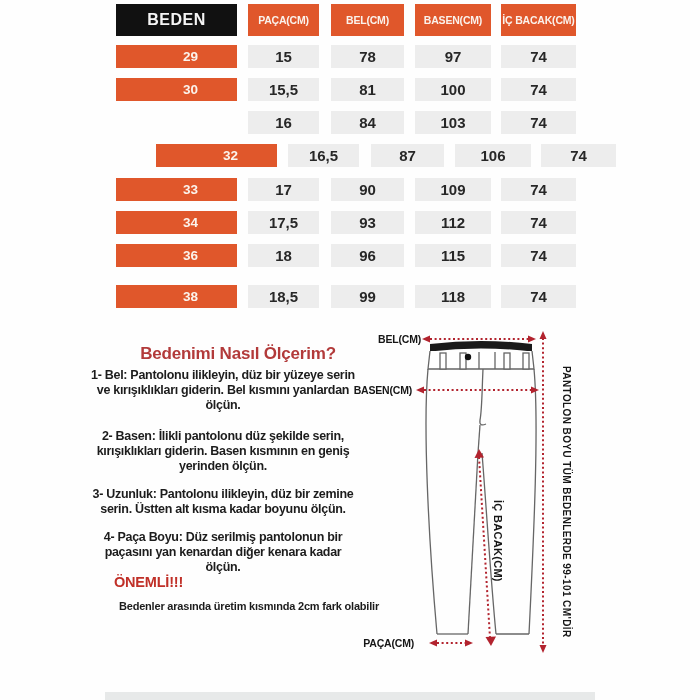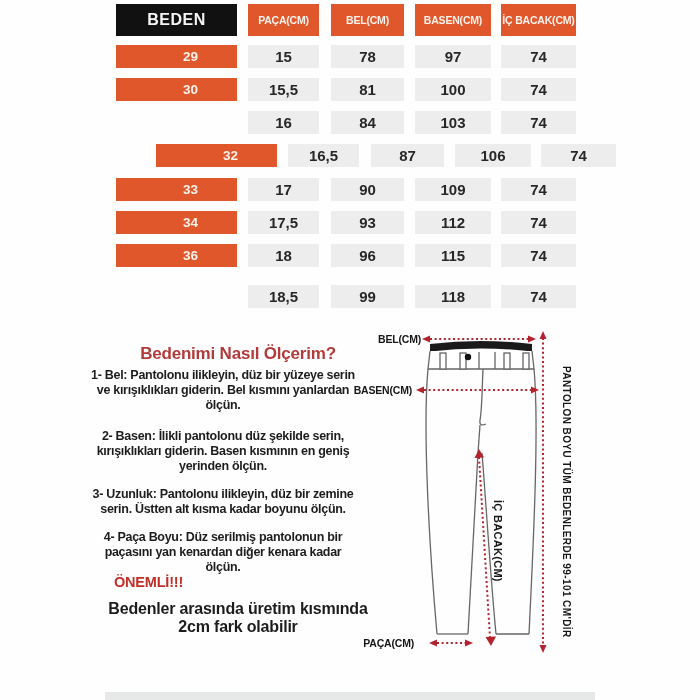--- a/index.html
+++ b/index.html
@@ -43,22 +43,22 @@
   }
   .g-step.s0 { top:368px; }
   .g-step.s1 { top:429px; }
   .g-step.s2 { top:487px; }
   .g-step.s3 { top:530px; }
   .g-important {
     position:absolute; left:114px; top:574px;
     color:#c03028; font-weight:bold; font-size:14.5px; letter-spacing:-0.2px;text-align:right;
   }
   .g-note {
-    position:absolute; left:102px; top:600px; width:272px;
-    text-align:center; color:#1c1c1c; font-weight:bold; font-size:16px; letter-spacing:-0.2px;
+    position:absolute; left:113px; top:600px; width:272px;
+    text-align:center; color:#1c1c1c; font-weight:bold; font-size:11px; letter-spacing:-0.2px;
   }
 
   
   #pants-svg { position:absolute; left:350px; top:328px; width:250px; height:335px; }
   .d-label {
     position:absolute; font-weight:bold; font-size:10.5px; color:#161616;
     text-align:right; letter-spacing:-0.2px; white-space:nowrap;
   }
   .lbl-bel   { left:341px; top:333px; width:80px; }
   .lbl-basen { left:332px; top:384px; width:80px; }
@@ -139,20 +139,21 @@
 
     <div class="trow" style="top:244px;border-radius:10px;">
       <div class="cell c0 sz">36</div>
       <div class="cell c1 val">18</div>
       <div class="cell c2 val">96</div>
       <div class="cell c3 val">115</div>
       <div class="cell c4 val">74</div>
     </div>
 
     <div class="trow" style="top:285px;">
+      <div class="cell c0 sz">38</div>
       <div class="cell c1 val">18,5</div>
       <div class="cell c2 val">99</div>
       <div class="cell c3 val">118</div>
       <div class="cell c4 val">74</div>
     </div>
   </div>
 
   <div>
     <div class="g-title">Bedenimi  Nasıl Ölçerim?</div>
     <div class="g-step s0">1- Bel: Pantolonu ilikleyin, düz bir yüzeye serin ve kırışıklıkları giderin. Bel kısmını yanlardan ölçün.</div>

